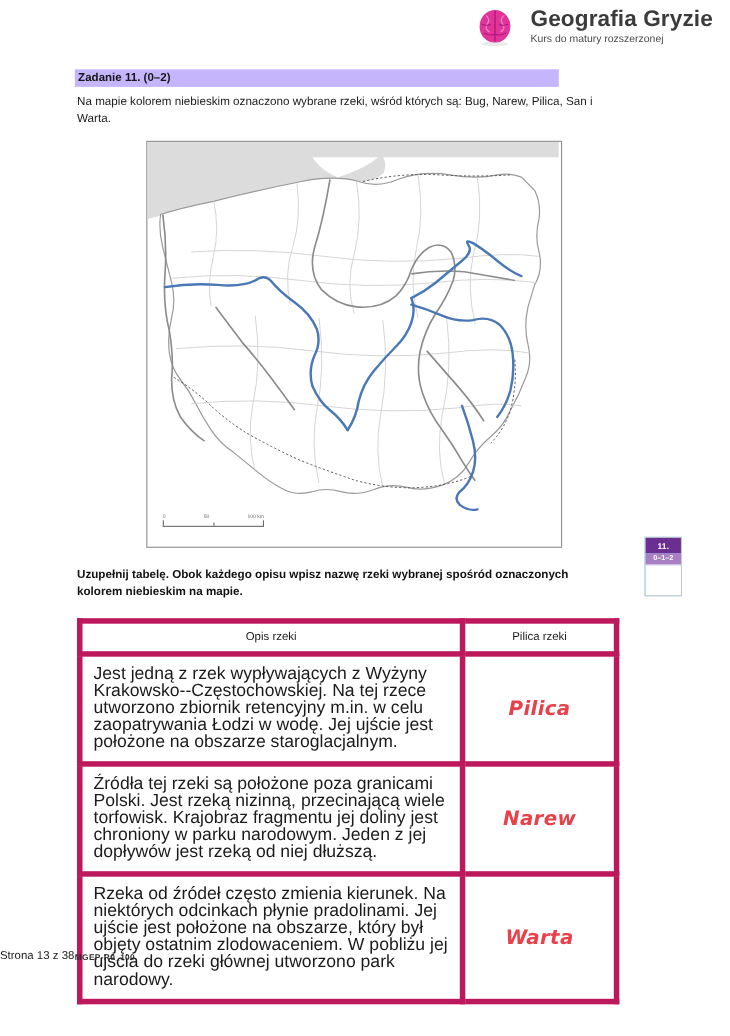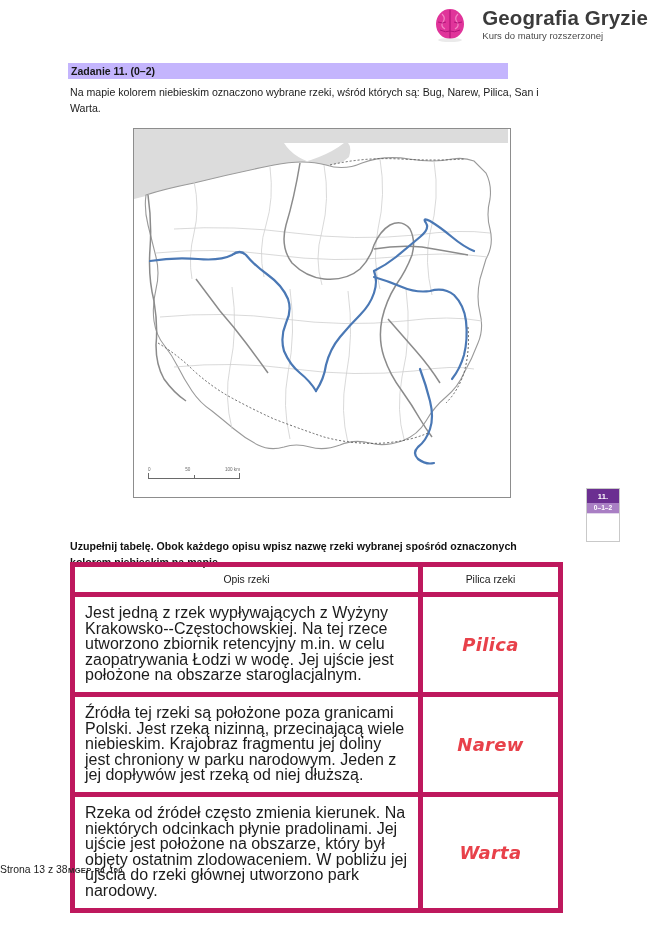--- a/index.html
+++ b/index.html
@@ -118,21 +118,20 @@
   
   .instruction {
     position: absolute;
     left: 70px;
     top: 514px;
     width: 470px;
     font-size: 10.6px;
     font-weight: bold;
     line-height: 16px;
     color: #111;
-    margin-top: 24px;
   }
 
   
   .score-box {
     position: absolute;
     left: 586px;
     top: 488px;
     width: 32px;
     border: 1px solid #c9c9c9;
     background: #7dd3fc;
@@ -343,21 +342,21 @@
       <th>Opis rzeki</th>
       <th>Pilica rzeki</th>
     </tr>
   </thead>
   <tbody>
     <tr>
       <td class="desc-cell">Jest jedną z rzek wypływających z Wyżyny Krakowsko--Częstochowskiej. Na tej rzece utworzono zbiornik retencyjny m.in. w celu zaopatrywania Łodzi w wodę. Jej ujście jest położone na obszarze staroglacjalnym.</td>
       <td class="name-cell">Pilica</td>
     </tr>
     <tr>
-      <td class="desc-cell">Źródła tej rzeki są położone poza granicami Polski. Jest rzeką nizinną, przecinającą wiele niebieskim. Krajobraz fragmentu jej doliny jest chroniony w parku narodowym. Jeden z jej dopływów jest rzeką od niej dłuższą.</td>
+      <td class="desc-cell">Źródła tej rzeki są położone poza granicami Polski. Jest rzeką nizinną, przecinającą wiele torfowisk. Krajobraz fragmentu jej doliny jest chroniony w parku narodowym. Jeden z jej dopływów jest rzeką od niej dłuższą.</td>
       <td class="name-cell">Narew</td>
     </tr>
     <tr>
       <td class="desc-cell">Rzeka od źródeł często zmienia kierunek. Na niektórych odcinkach płynie pradolinami. Jej ujście jest położone na obszarze, który był objęty ostatnim zlodowaceniem. W pobliżu jej ujścia do rzeki głównej utworzono park narodowy.</td>
       <td class="name-cell">Warta</td>
     </tr>
   </tbody>
 </table>
 
 <div class="footer-code">MGEP-R0_100</div>

